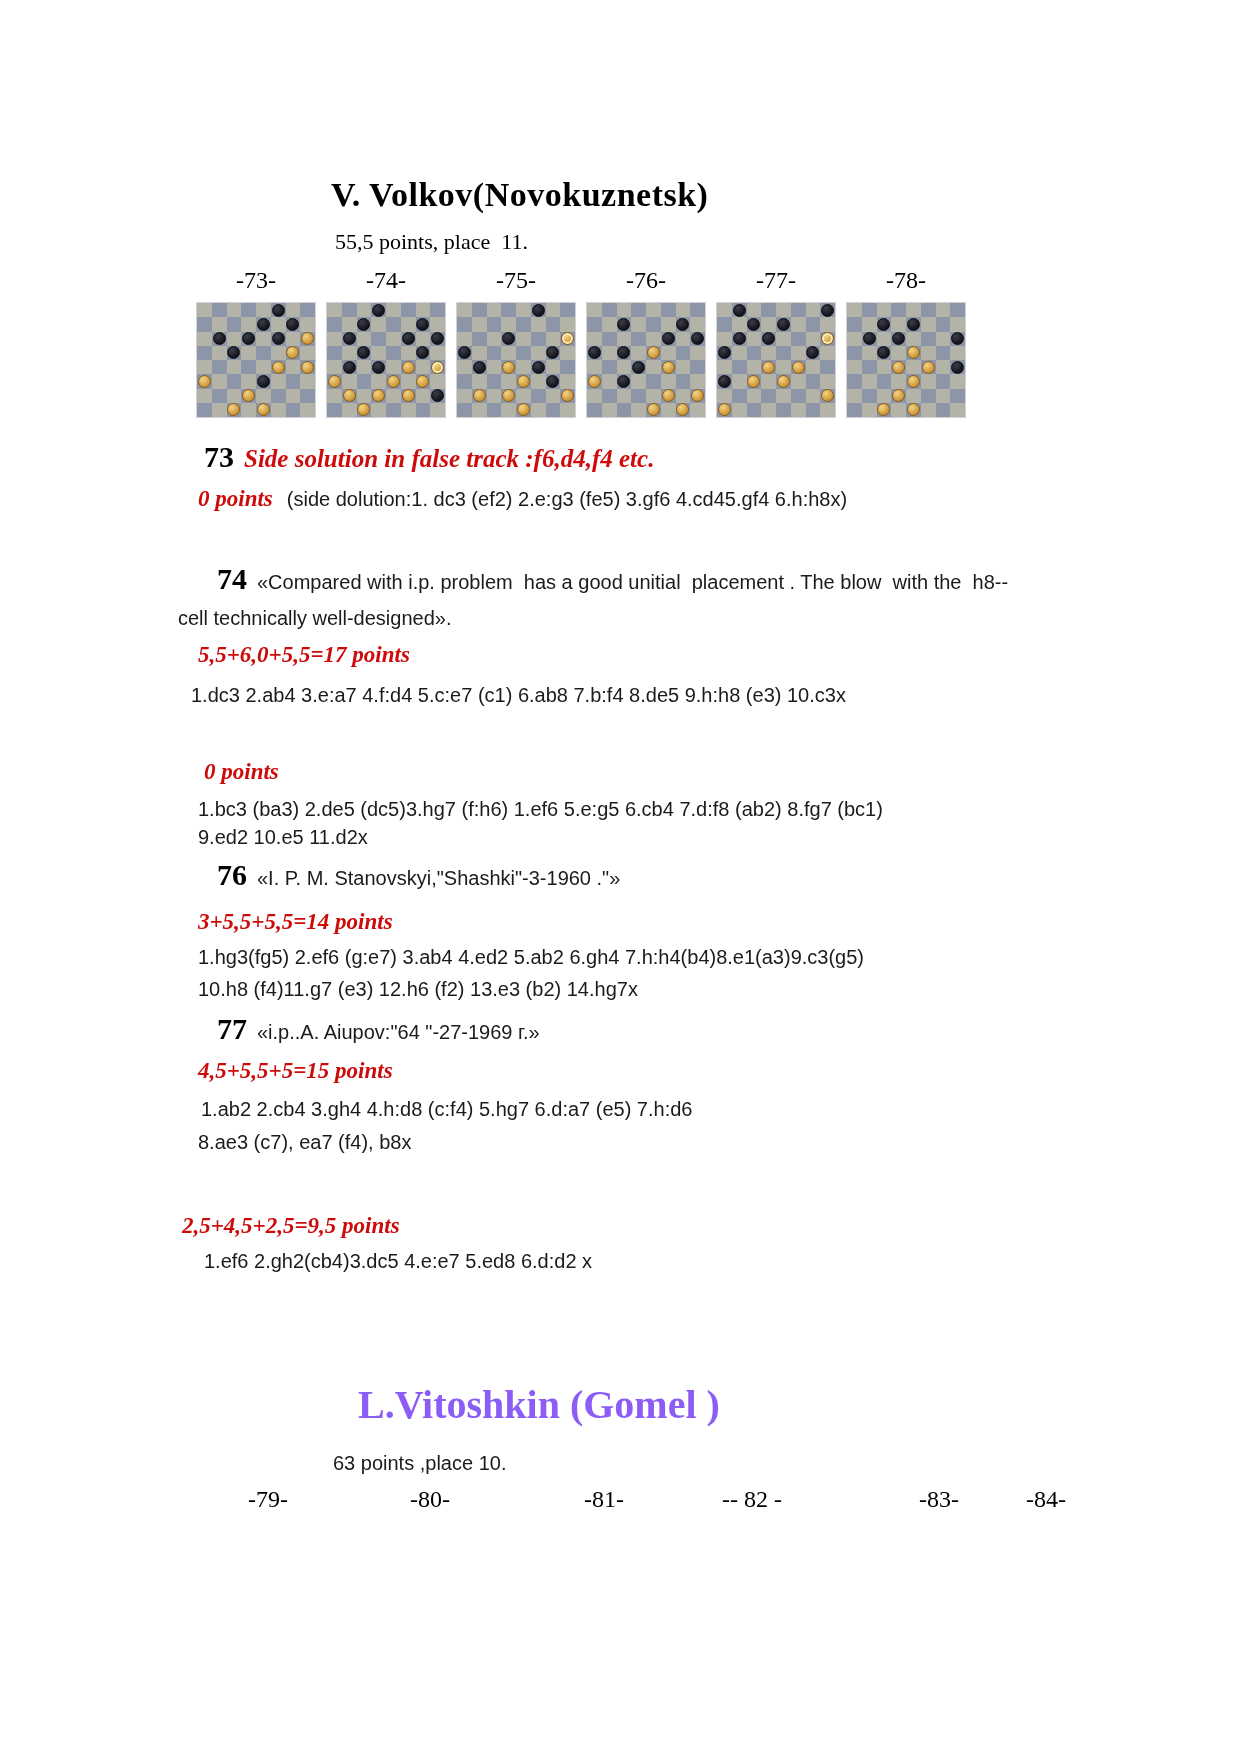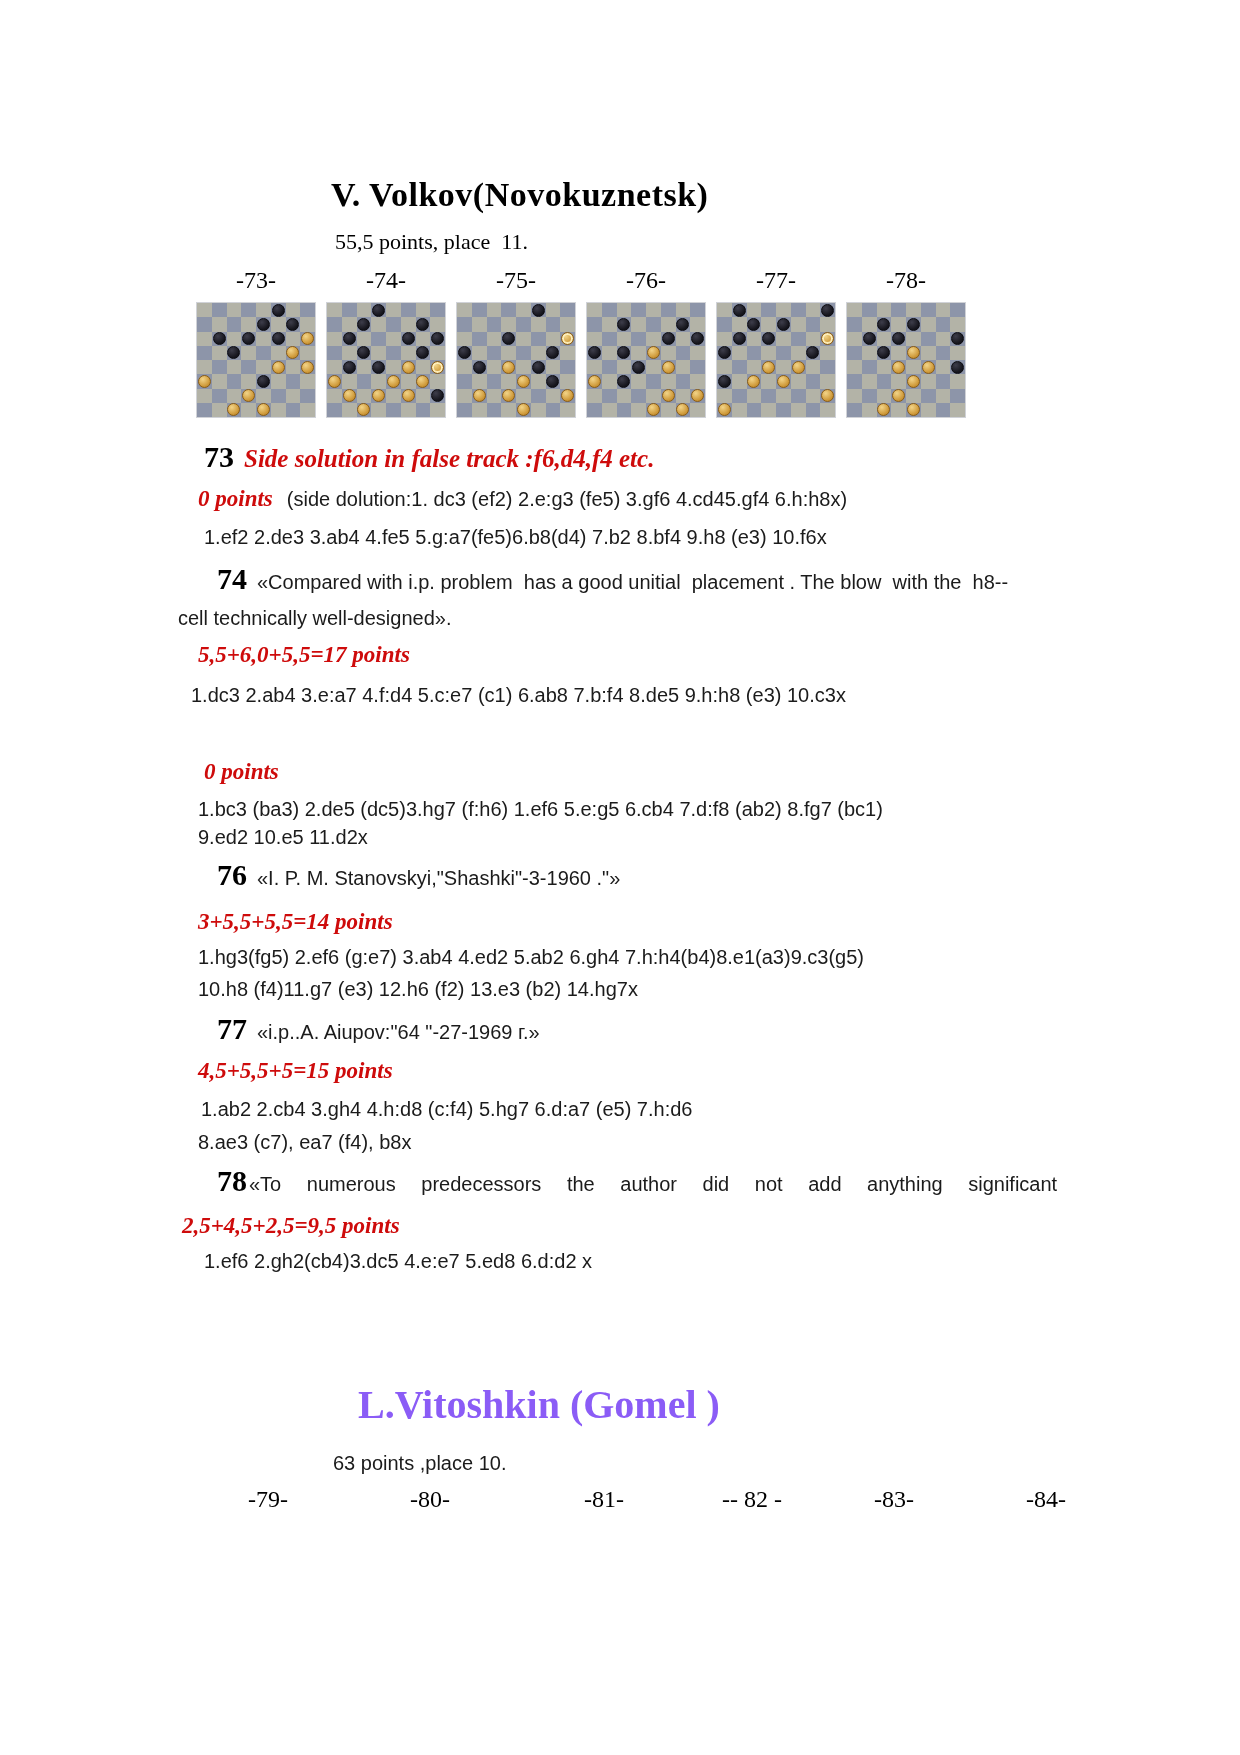--- a/index.html
+++ b/index.html
@@ -29,21 +29,21 @@
   .num-tight{margin-right:2px;}
   .red-note{font:italic bold 25px "Liberation Serif",serif;color:var(--red);}
   .red-points{font:italic bold 23px "Liberation Serif",serif;color:var(--red);}
   .after-points{margin-left:14px;}
   .pre{white-space:pre;}
   .wide{word-spacing:20px;}
   
   .title2{position:absolute;top:1381px;left:358px;font:bold 40px "Liberation Serif",serif;color:#8b5cf6;}
   .sub2{position:absolute;top:1452px;left:333px;font:20px "Liberation Sans",sans-serif;}
   .flabel{position:absolute;top:1486px;transform:translateX(-50%);font:24px "Liberation Serif",serif;color:#000;white-space:pre;}
-  .fl0{left:268px}.fl1{left:430px}.fl2{left:604px}.fl3{left:752px}.fl4{left:894px}.fl5{left:1046px}
+  .fl0{left:268px}.fl1{left:430px}.fl2{left:604px}.fl3{left:752px}.fl4{left:939px}.fl5{left:1046px}
 </style>
 </head>
 <body>
 
 <div class="page">
 
   <div class="title1">V. Volkov(Novokuznetsk)</div>
   <div class="sub1">55,5 points, place  11.</div>
 
   <span class="dlabel dl0">-73-</span>
@@ -641,21 +641,20 @@
         <div class="cell lt"></div>
       </div>
     </div>
 
   <div class="line" style="top:440px;left:204px">
     <span class="num">73</span><span class="red-note">Side solution in false track :f6,d4,f4 etc.</span>
   </div>
   <div class="line" style="top:486px;left:198px">
     <span class="red-points">0 points</span><span class="after-points">(side dolution:1. dc3 (ef2) 2.e:g3 (fe5) 3.gf6 4.cd45.gf4 6.h:h8x)</span>
   </div>
-  <div class="line" style="top:526px;left:204px">1.ef2 2.de3 3.ab4 4.fe5 5.g:a7(fe5)6.b8(d4) 7.b2 8.bf4 9.h8 (e3) 10.f6x</div>
 
   <div class="line" style="top:562px;left:217px">
     <span class="num">74</span><span class="pre">«Compared with i.p. problem  has a good unitial  placement . The blow  with the  h8--</span>
   </div>
   <div class="line" style="top:607px;left:178px">cell technically well-designed».</div>
   <div class="line" style="top:642px;left:198px">
     <span class="red-points">5,5+6,0+5,5=17 points</span>
   </div>
   <div class="line" style="top:684px;left:191px">1.dc3 2.ab4 3.e:a7 4.f:d4 5.c:e7 (c1) 6.ab8 7.b:f4 8.de5 9.h:h8 (e3) 10.c3x</div>
 
@@ -676,23 +675,20 @@
 
   <div class="line" style="top:1012px;left:217px">
     <span class="num">77</span><span class="pre">«i.p..A. Aiupov:"64 "-27-1969 г.»</span>
   </div>
   <div class="line" style="top:1058px;left:198px">
     <span class="red-points">4,5+5,5+5=15 points</span>
   </div>
   <div class="line" style="top:1098px;left:201px">1.ab2 2.cb4 3.gh4 4.h:d8 (c:f4) 5.hg7 6.d:a7 (e5) 7.h:d6</div>
   <div class="line" style="top:1131px;left:198px">8.ae3 (c7), ea7 (f4), b8x</div>
 
-  <div class="line" style="top:1164px;left:217px">
-    <span class="num num-tight">78</span><span class="wide">«To numerous predecessors the author did not add anything significant</span>
-  </div>
   <div class="line" style="top:1213px;left:182px">
     <span class="red-points">2,5+4,5+2,5=9,5 points</span>
   </div>
   <div class="line" style="top:1250px;left:204px">1.ef6 2.gh2(cb4)3.dc5 4.e:e7 5.ed8 6.d:d2 x</div>
 
   <div class="title2">L.Vitoshkin (Gomel )</div>
   <div class="sub2">63 points ,place 10.</div>
   <span class="flabel fl0">-79-</span>
   <span class="flabel fl1">-80-</span>
   <span class="flabel fl2">-81-</span>

